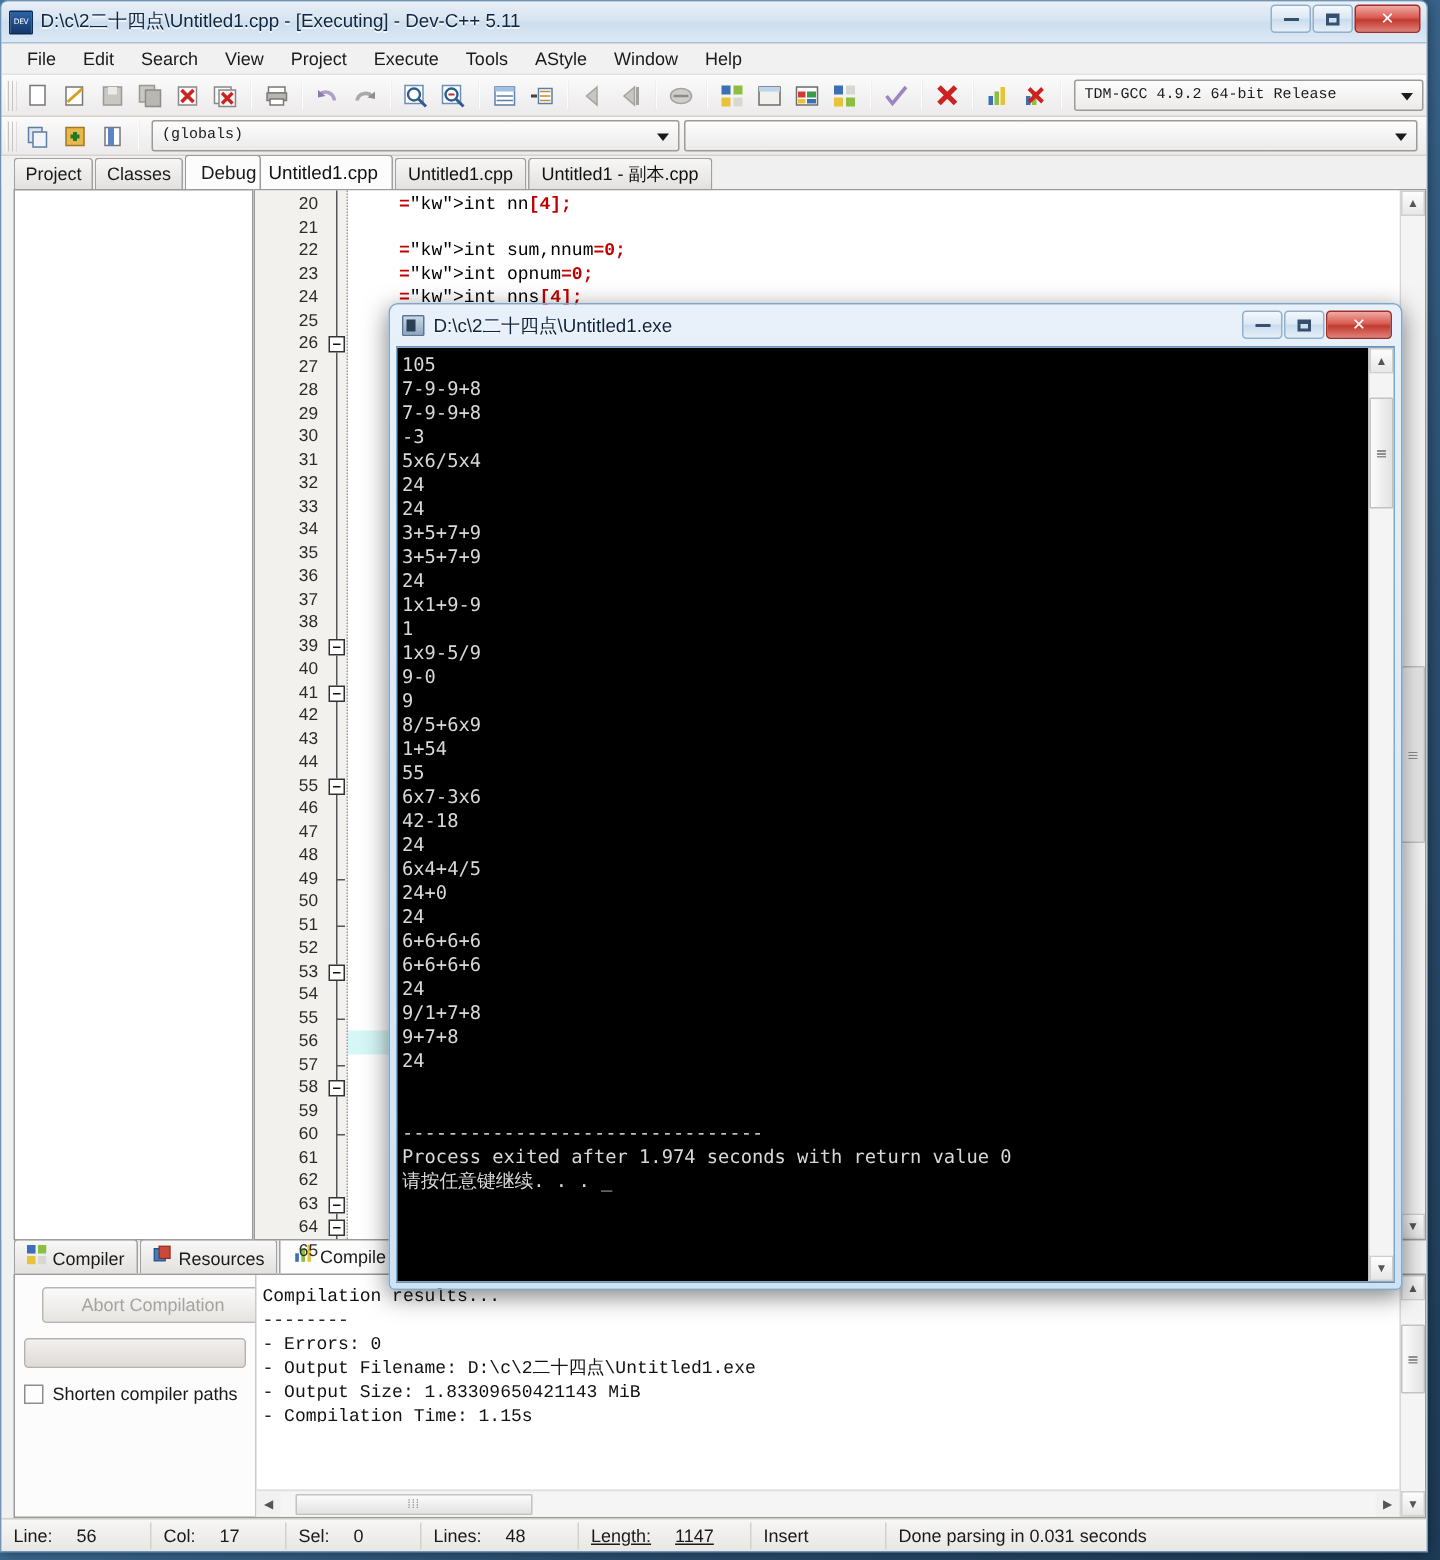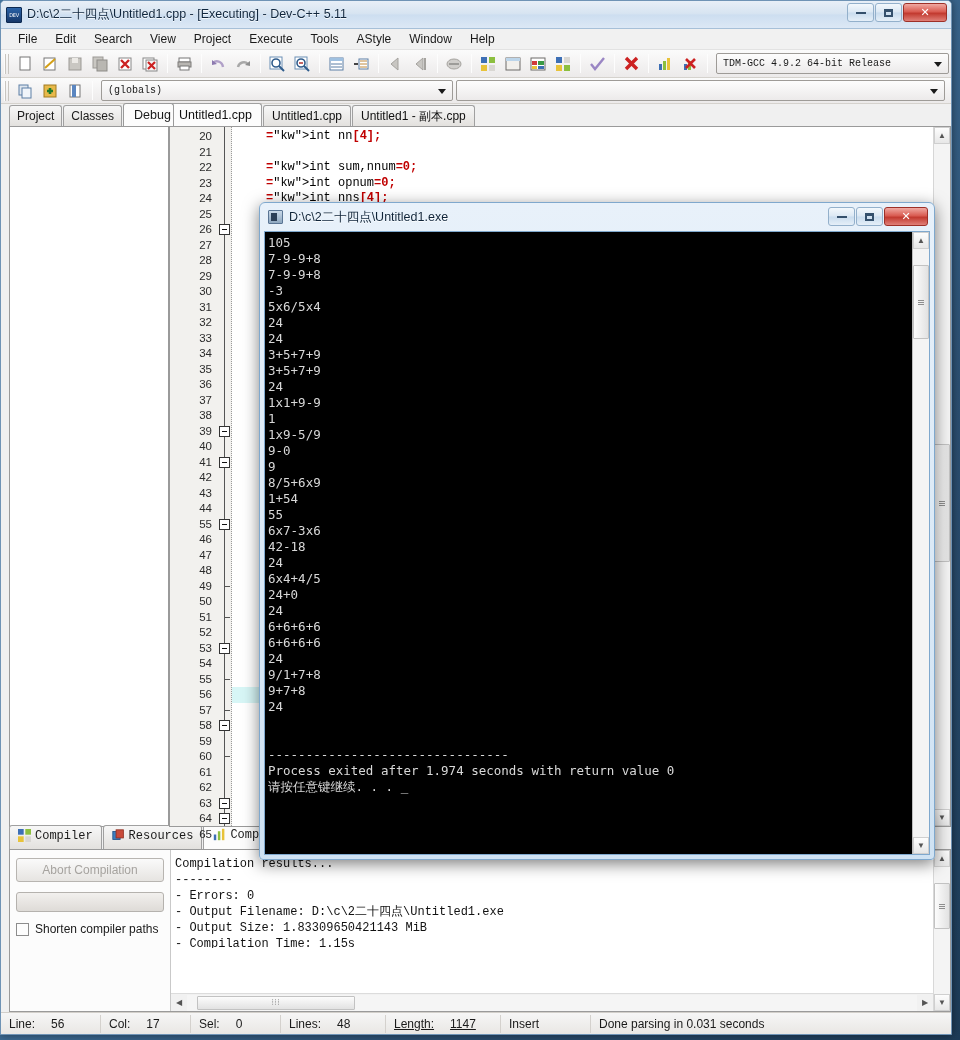--- a/index.html
+++ b/index.html
@@ -249,41 +249,41 @@
   }
 
   
   .bottompanel {
     flex: 0 0 185px; height: 185px;
     display: flex; flex-direction: column;
     background: #f0f0f0;
   }
   .btabs { height: 22px; flex: 0 0 22px; display: flex; align-items: flex-end; padding-left: 8px; }
   .btab {
-    display: flex; align-items: flex-start; gap: 4px;
+    display: flex; align-items: flex-end; gap: 4px;
     font-size: 12px; color: #1a1a1a;
     padding: 3px 8px; line-height: 14px;
     border: 1px solid #a0a0a0; border-bottom: none;
     border-radius: 3px 3px 0 0;
     background: linear-gradient(180deg,#f7f7f7,#e3e1de);
-    margin-right: 1px; white-space: nowrap; font-family: Liberation Mono, monospace;
+    margin-right: 1px; white-space: nowrap;
   }
   .btab.active { background: #fcfcfc; padding: 4px 9px; }
   .bbody {
     flex: 1 1 auto; display: flex; min-height: 0;
     margin: 0 0 0 8px;
     border: 1px solid #9a9a9a; background: #fcfcfc;
   }
   .bleft { width: 160px; flex: 0 0 160px; padding: 8px 6px; }
   .btn-abort {
     width: 100%; height: 24px;
     background: linear-gradient(180deg,#fafafa,#e6e4e1);
     border: 1px solid #b8b5b1; border-radius: 3px;
     color: #a6a39f; font-size: 12px;
-    display: flex; align-items: center; justify-content: center;
+    display: flex; align-items: center; justify-content: center; margin-left: 12px;
   }
   .progbar {
     margin-top: 10px; height: 20px;
     background: linear-gradient(180deg,#f2f0ee,#dedbd7);
     border: 1px solid #b5b2ae; border-radius: 3px;
   }
   .chkrow { margin-top: 10px; display: flex; align-items: center; gap: 6px; font-size: 12px; color: #1a1a1a; }
   .chkbox { width: 13px; height: 13px; border: 1px solid #8d8d8d; background: #fdfdfd; flex: 0 0 13px; }
 
   .bright { flex: 1 1 auto; display: flex; flex-direction: column; min-width: 0;

